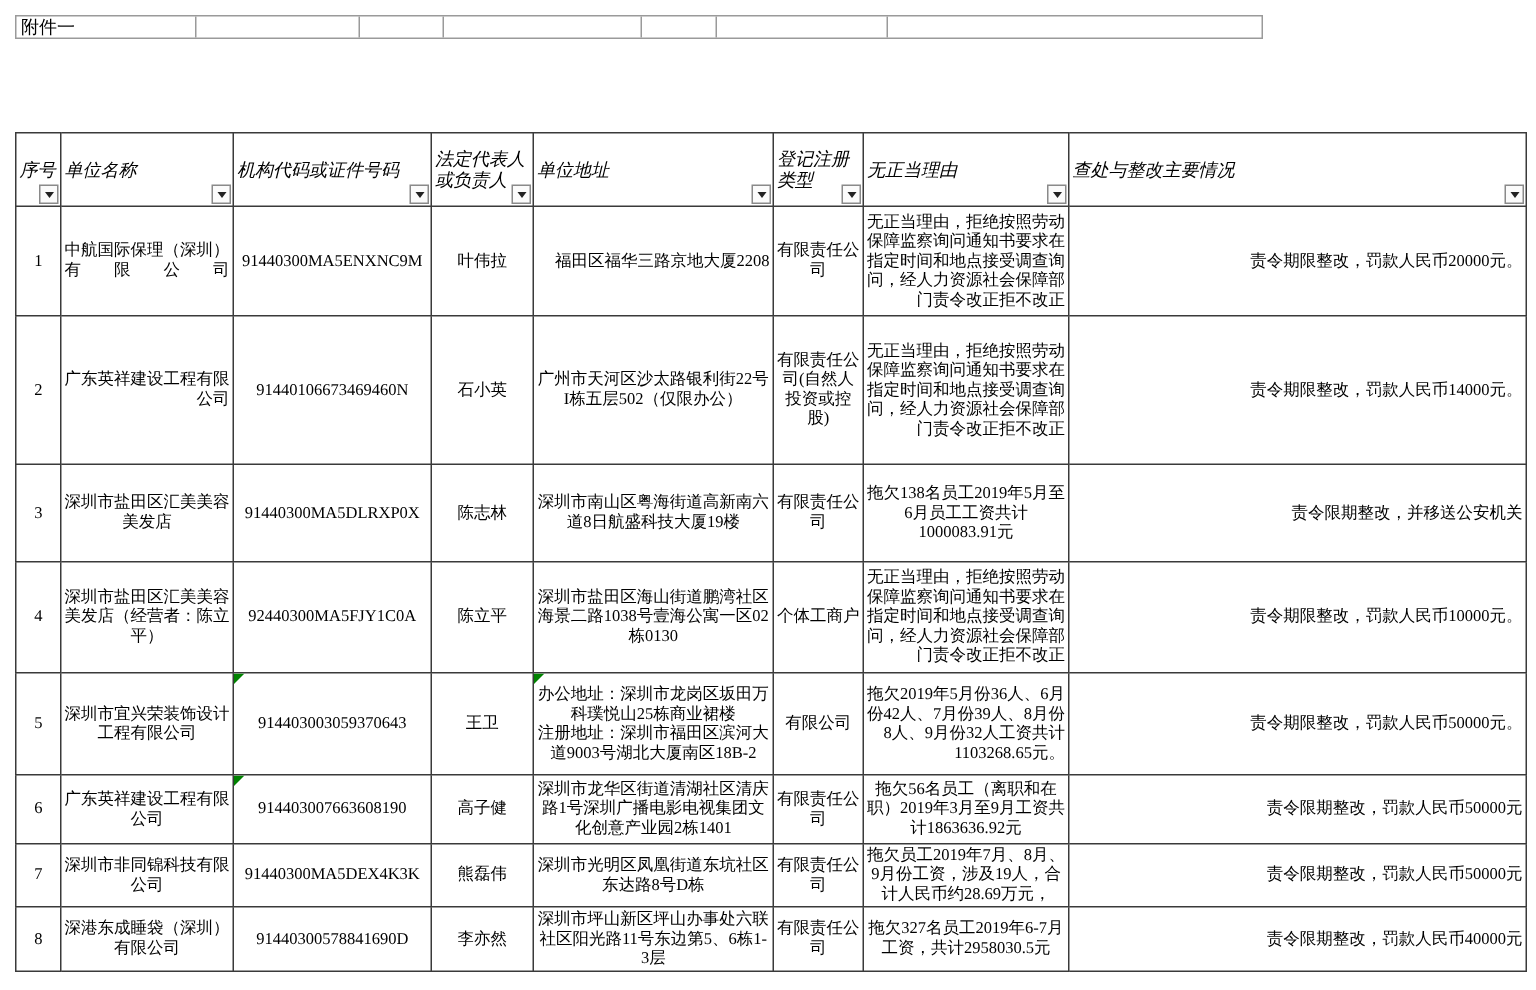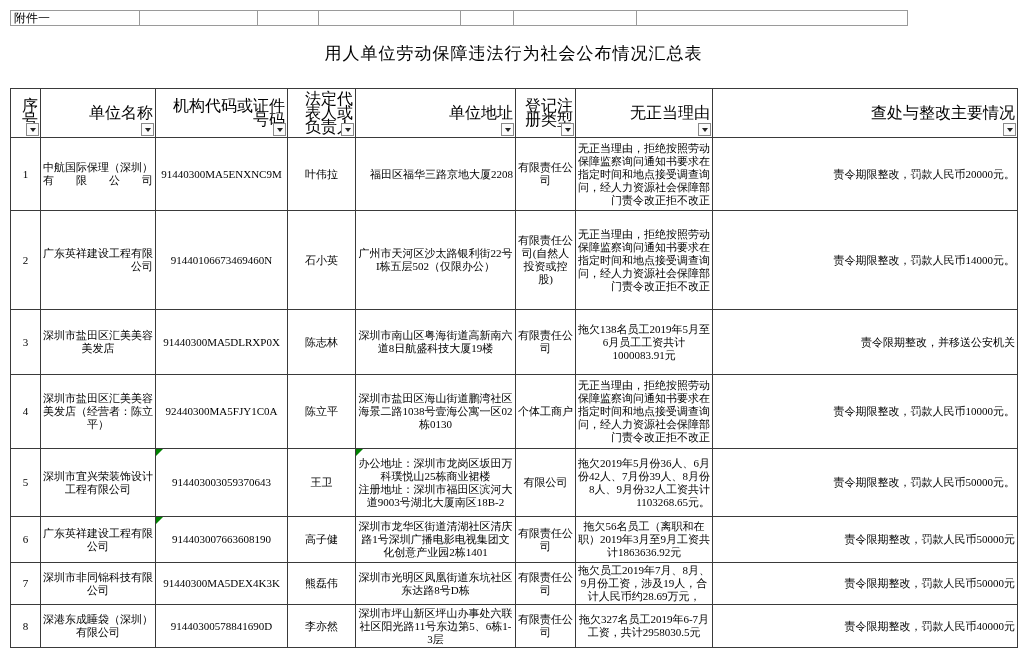--- a/index.html
+++ b/index.html
@@ -3,21 +3,21 @@
 <meta charset="utf-8">
 <style>
   * { margin:0; padding:0; box-sizing:border-box; }
   html,body { background:#fff; }
   #sheet {
     position:relative; width:1024px; height:660px; background:#fff;
     font-family:"Liberation Serif","DejaVu Serif",serif; color:#000;
   }
   
   #attach-row {
-    position:absolute; left:10px; top:10px; width:898px; height:16px;
+    position:absolute; left:10px; top:10px; width:832px; height:16px;
     display:flex; border:1px solid #9a9a9a;
   }
   #attach-row .acell {
     border-right:1px solid #9a9a9a; height:100%;
     font-size:12px; line-height:14px; padding-left:3px; overflow:hidden;
   }
   #attach-row .acell:last-child { border-right:none; }
   
   #sheet-title {
     position:absolute; left:10px; top:42px; width:1007px;
@@ -26,21 +26,21 @@
   
   #main-table {
     position:absolute; left:10px; top:88px;
     border-collapse:collapse; table-layout:fixed;
   }
   #main-table th, #main-table td {
     border:1px solid #3a3a3a; vertical-align:middle;
     padding:1px 2px; overflow:hidden; position:relative;
   }
   #main-table th {
-    font-weight:normal; font-size:16px; line-height:14px; text-align:right;
+    font-weight:normal; font-size:12px; line-height:14px; text-align:left;font-style:italic;
   }
   #main-table td { font-size:11px; line-height:13px; }
   #main-table td span.val { display:block; white-space:pre-line; }
   .al-left   { text-align:right; }
   .al-center { text-align:center; }
   .al-dist   { text-align:justify; text-justify:inter-character; text-align-last:justify; }
   
   .filter-btn {
     position:absolute; right:1px; bottom:1px; width:13px; height:13px;
     background:#fbfbfb; border:1px solid #8a8a8a;
@@ -65,21 +65,20 @@
   <div id="attach-row">
     <div class="acell" style="width:145px">附件一</div>
     <div class="acell" style="width:132px"></div>
     <div class="acell" style="width:68px"></div>
     <div class="acell" style="width:160px"></div>
     <div class="acell" style="width:59px"></div>
     <div class="acell" style="width:138px"></div>
     <div class="acell" style="width:303px"></div>
   </div>
 
-  <div id="sheet-title">用人单位劳动保障违法行为社会公布情况汇总表</div>
 
   <table id="main-table">
     <colgroup>
         <col style="width: 30px;">
         <col style="width: 115px;">
         <col style="width: 132px;">
         <col style="width: 68px;">
         <col style="width: 160px;">
         <col style="width: 60px;">
         <col style="width: 137px;">

